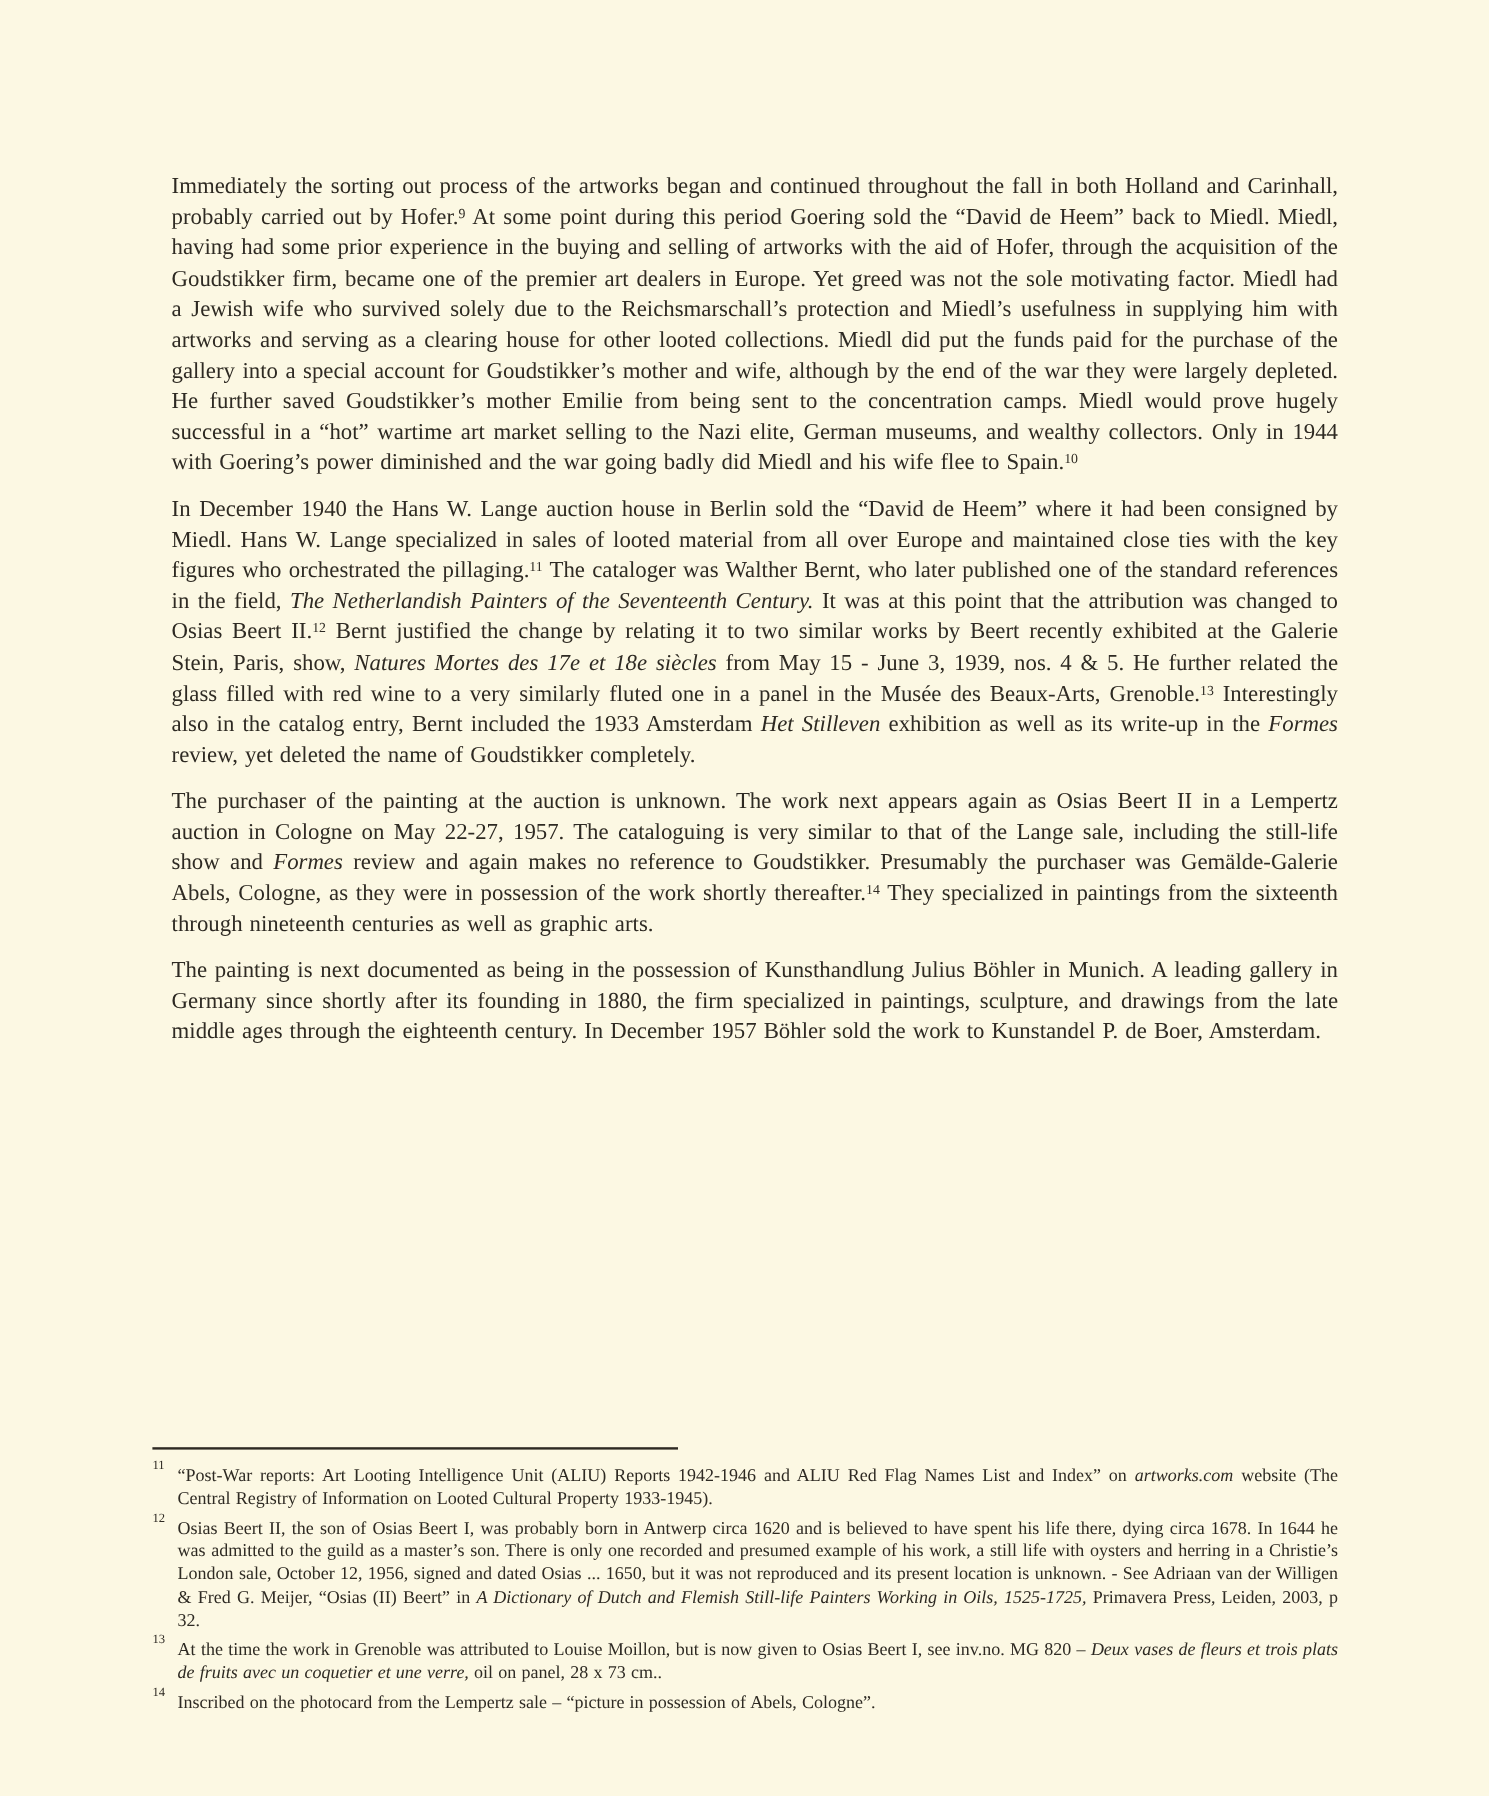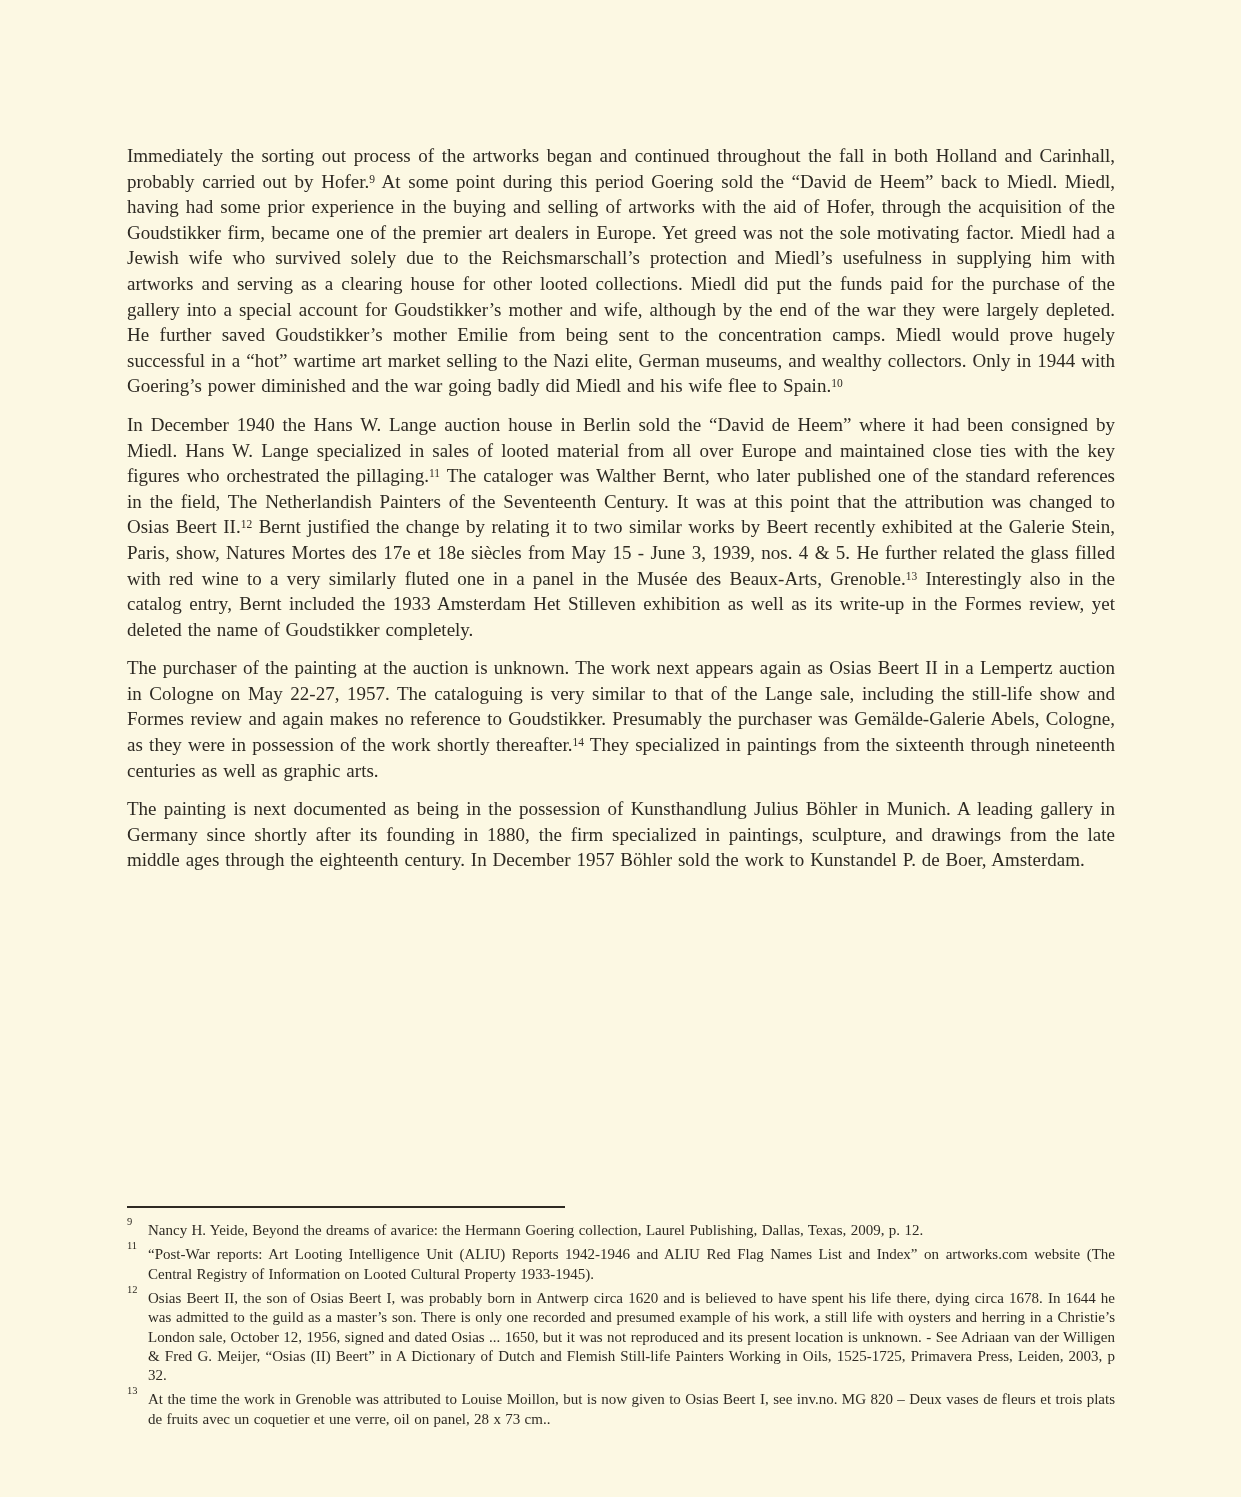--- a/index.html
+++ b/index.html
@@ -10,27 +10,27 @@
     position: relative;
     overflow: hidden;
     font-family: "Liberation Serif", serif;
   }
   .page {
     position: absolute;
     inset: 0;
     padding: 143px 126px 0 127px;
   }
   .para {
-    margin: 0 0 13px 0;
+    margin: 0 0 13px 16px;
     font-size: 19px;
     line-height: 25.6px;
     text-align: justify;
     word-spacing: 0.06em;
   }
-  .italic { }
+  .italic { font-style: italic; }
   sup.fnref {
     font-size: 11.5px;
     line-height: 0;
     vertical-align: 5px;
   }
   .footnotes-block {
     position: absolute;
     left: 127px;
     right: 126px;
     bottom: 68px;
@@ -63,19 +63,19 @@
 <div class="page">
   <main class="body-text" id="body-text">
       <p class="para"><span>Immediately the sorting out process of the artworks began and continued throughout the fall in both Holland and Carinhall, probably carried out by Hofer.</span><sup class="fnref">9</sup><span> At some point during this period Goering sold the “David de Heem” back to Miedl. Miedl, having had some prior experience in the buying and selling of artworks with the aid of Hofer, through the acquisition of the Goudstikker firm, became one of the premier art dealers in Europe. Yet greed was not the sole motivating factor. Miedl had a Jewish wife who survived solely due to the Reichsmarschall’s protection and Miedl’s usefulness in supplying him with artworks and serving as a clearing house for other looted collections. Miedl did put the funds paid for the purchase of the gallery into a special account for Goudstikker’s mother and wife, although by the end of the war they were largely depleted. He further saved Goudstikker’s mother Emilie from being sent to the concentration camps. Miedl would prove hugely successful in a “hot” wartime art market selling to the Nazi elite, German museums, and wealthy collectors. Only in 1944 with Goering’s power diminished and the war going badly did Miedl and his wife flee to Spain.</span><sup class="fnref">10</sup></p>
       <p class="para"><span>In December 1940 the Hans W. Lange auction house in Berlin sold the “David de Heem” where it had been consigned by Miedl. Hans W. Lange specialized in sales of looted material from all over Europe and maintained close ties with the key figures who orchestrated the pillaging.</span><sup class="fnref">11</sup><span> The cataloger was Walther Bernt, who later published one of the standard references in the field, </span><span class="italic">The Netherlandish Painters of the Seventeenth Century.</span><span> It was at this point that the attribution was changed to Osias Beert II.</span><sup class="fnref">12</sup><span> Bernt justified the change by relating it to two similar works by Beert recently exhibited at the Galerie Stein, Paris, show, </span><span class="italic">Natures Mortes des 17e et 18e siècles</span><span> from May 15 - June 3, 1939, nos. 4 &amp; 5. He further related the glass filled with red wine to a very similarly fluted one in a panel in the Musée des Beaux-Arts, Grenoble.</span><sup class="fnref">13</sup><span> Interestingly also in the catalog entry, Bernt included the 1933 Amsterdam </span><span class="italic">Het Stilleven</span><span> exhibition as well as its write-up in the </span><span class="italic">Formes</span><span> review, yet deleted the name of Goudstikker completely.</span></p>
       <p class="para"><span>The purchaser of the painting at the auction is unknown. The work next appears again as Osias Beert II in a Lempertz auction in Cologne on May 22-27, 1957. The cataloguing is very similar to that of the Lange sale, including the still-life show and </span><span class="italic">Formes</span><span> review and again makes no reference to Goudstikker. Presumably the purchaser was Gemälde-Galerie Abels, Cologne, as they were in possession of the work shortly thereafter.</span><sup class="fnref">14</sup><span> They specialized in paintings from the sixteenth through nineteenth centuries as well as graphic arts.</span></p>
       <p class="para"><span>The painting is next documented as being in the possession of Kunsthandlung Julius Böhler in Munich. A leading gallery in Germany since shortly after its founding in 1880, the firm specialized in paintings, sculpture, and drawings from the late middle ages through the eighteenth century. In December 1957 Böhler sold the work to Kunstandel P. de Boer, Amsterdam.</span></p>
     </main>
   <section class="footnotes-block">
     <div class="fn-rule"></div>
     <div id="footnote-list">
-        <div class="footnote"><sup class="fnnum">9</sup><span>Nancy H. Yeide, </span><span class="italic">Beyond the dreams of avarice: the Hermann Goering collection,</span><span> Laurel Publishing, Dallas, Texas, 2009, p. 12.</span></div>
         <div class="footnote"><sup class="fnnum">11</sup><span>“Post-War reports: Art Looting Intelligence Unit (ALIU) Reports 1942-1946 and ALIU Red Flag Names List and Index” on </span><span class="italic">artworks.com</span><span> website (The Central Registry of Information on Looted Cultural Property 1933-1945).</span></div>
         <div class="footnote"><sup class="fnnum">12</sup><span>Osias Beert II, the son of Osias Beert I, was probably born in Antwerp circa 1620 and is believed to have spent his life there, dying circa 1678. In 1644 he was admitted to the guild as a master’s son. There is only one recorded and presumed example of his work, a still life with oysters and herring in a Christie’s London sale, October 12, 1956, signed and dated Osias ... 1650, but it was not reproduced and its present location is unknown. - See Adriaan van der Willigen &amp; Fred G. Meijer, “Osias (II) Beert” in </span><span class="italic">A Dictionary of Dutch and Flemish Still-life Painters Working in Oils, 1525-1725,</span><span> Primavera Press, Leiden, 2003, p 32.</span></div>
         <div class="footnote"><sup class="fnnum">13</sup><span>At the time the work in Grenoble was attributed to Louise Moillon, but is now given to Osias Beert I, see inv.no. MG 820 – </span><span class="italic">Deux vases de fleurs et trois plats de fruits avec un coquetier et une verre,</span><span> oil on panel, 28 x 73 cm..</span></div>
+        <div class="footnote"><sup class="fnnum">14</sup><span>Inscribed on the photocard from the Lempertz sale – “picture in possession of Abels, Cologne”.</span></div>
       </div>
   </section>
 </div>
 
 </body></html>

